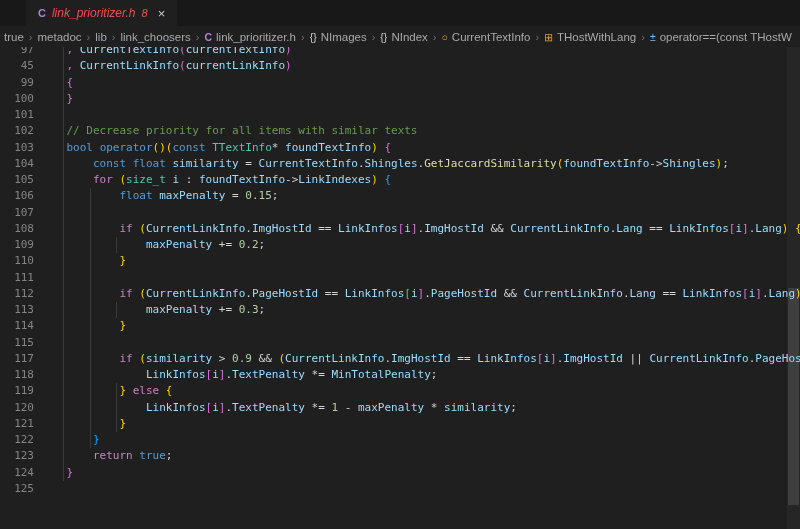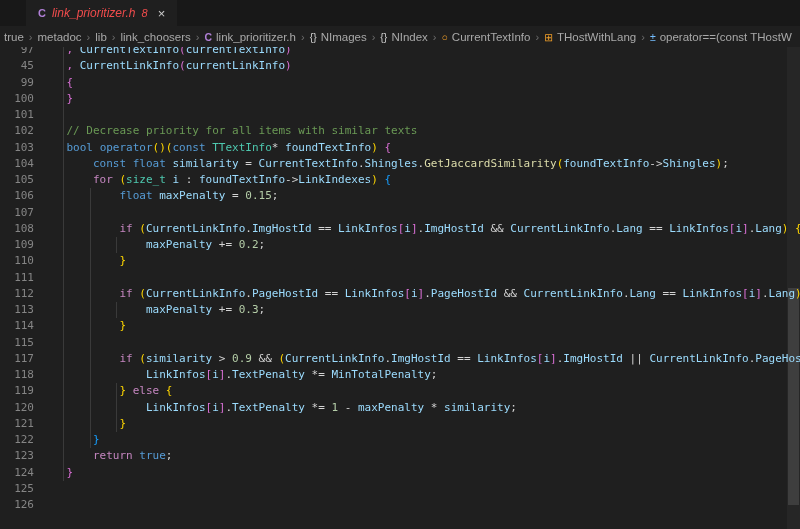--- a/index.html
+++ b/index.html
@@ -210,24 +210,20 @@
           <span class="lc"><span style="color: rgb(212, 212, 212);">        </span><span style="color: rgb(197, 134, 192);">return</span><span style="color: rgb(212, 212, 212);"> </span><span style="color: rgb(86, 156, 214);">true</span><span style="color: rgb(212, 212, 212);">;</span></span>
         </div>
         <div class="line">
           <span class="ln">124</span>
           <span class="lc"><span style="color: rgb(212, 212, 212);">    </span><span style="color: rgb(218, 112, 214);">}</span></span>
         </div>
         <div class="line">
           <span class="ln">125</span>
           <span class="lc"></span>
         </div>
-        <div class="line">
-          <span class="ln">126</span>
-          <span class="lc"></span>
-        </div>
         <div class="indent-guide" style="left: 63.17px; top: 0px; height: 438.75px;"></div>
         <div class="indent-guide" style="left: 89.65px; top: 146.25px; height: 260px;"></div>
         <div class="indent-guide" style="left: 116.13px; top: 195px; height: 16.25px;"></div>
         <div class="indent-guide" style="left: 116.13px; top: 260px; height: 16.25px;"></div>
         <div class="indent-guide" style="left: 116.13px; top: 341.25px; height: 48.75px;"></div>
       </div>
   </div>
 
   <div class="scrollbar">
     <div class="scroll-thumb"></div>

